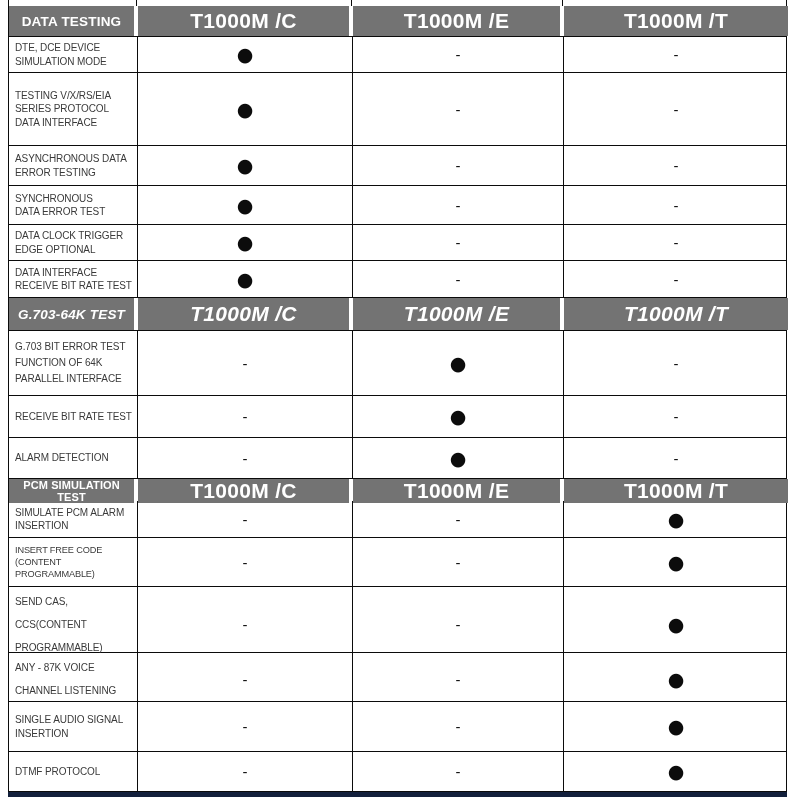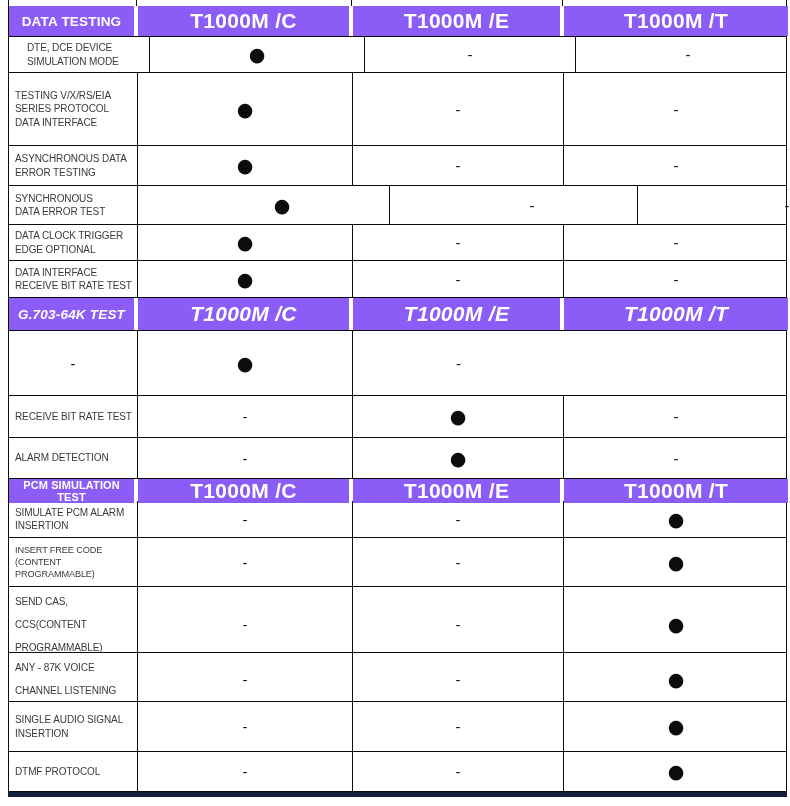--- a/index.html
+++ b/index.html
@@ -19,21 +19,21 @@
   .topstrip>div{border-right:1.6px solid #0b0b0b;box-sizing:border-box;}
   .topstrip>div:first-child{border-left:1.6px solid #0b0b0b;}
 
   
   .header-row{
     border-left:1.6px solid #0b0b0b;
     border-right:1.6px solid #0b0b0b;
     border-bottom:1.2px solid #0b0b0b;
   }
   .header-cell{
-    background:#8b5cf6;
+    background:#737373;
     display:flex;align-items:center;justify-content:center;
     box-sizing:border-box;
   }
   .header-row .header-cell:not(:last-child){border-right:4px solid #ffffff;}
   .section-title{
     color:#ffffff;font-size:13.5px;font-weight:700;letter-spacing:.2px;
     text-align:center;
   }
   .section-title.small{font-size:11px;letter-spacing:.1px;}
   .col-header{color:#ffffff;font-size:21px;font-weight:700;letter-spacing:.3px;}
@@ -83,21 +83,21 @@
         <div class="header-cell">
           <span class="col-header">T1000M /C</span>
         </div>
         <div class="header-cell">
           <span class="col-header">T1000M /E</span>
         </div>
         <div class="header-cell">
           <span class="col-header">T1000M /T</span>
         </div>
       </div>
-      <div class="grid-row body-row" style="height: 36px; padding-left: 12px;">
+      <div class="grid-row body-row" style="height: 36px;">
         <div class="cell label-cell">DTE, DCE DEVICE
 SIMULATION MODE</div>
         <div class="cell value-cell">
           <span class="val-dot">●</span>
         </div>
         <div class="cell value-cell">
           <span class="val-dash">-</span>
         </div>
         <div class="cell value-cell">
           <span class="val-dash">-</span>
@@ -123,21 +123,21 @@
         <div class="cell value-cell">
           <span class="val-dot">●</span>
         </div>
         <div class="cell value-cell">
           <span class="val-dash">-</span>
         </div>
         <div class="cell value-cell">
           <span class="val-dash">-</span>
         </div>
       </div>
-      <div class="grid-row body-row" style="height: 39px; gap: 37px;">
+      <div class="grid-row body-row" style="height: 39px;">
         <div class="cell label-cell">SYNCHRONOUS
 DATA ERROR TEST</div>
         <div class="cell value-cell">
           <span class="val-dot">●</span>
         </div>
         <div class="cell value-cell">
           <span class="val-dash">-</span>
         </div>
         <div class="cell value-cell">
           <span class="val-dash">-</span>
@@ -177,20 +177,23 @@
           <span class="col-header">T1000M /C</span>
         </div>
         <div class="header-cell">
           <span class="col-header">T1000M /E</span>
         </div>
         <div class="header-cell">
           <span class="col-header">T1000M /T</span>
         </div>
       </div>
       <div class="grid-row body-row" style="height: 65px;">
+        <div class="cell label-cell lh-md">G.703 BIT ERROR TEST
+ FUNCTION OF 64K
+PARALLEL INTERFACE</div>
         <div class="cell value-cell">
           <span class="val-dash">-</span>
         </div>
         <div class="cell value-cell">
           <span class="val-dot">●</span>
         </div>
         <div class="cell value-cell">
           <span class="val-dash">-</span>
         </div>
       </div>

